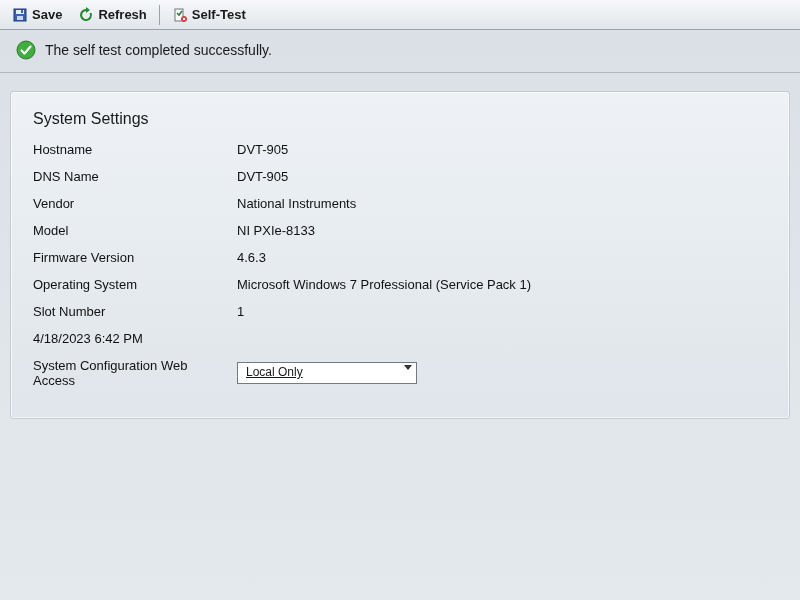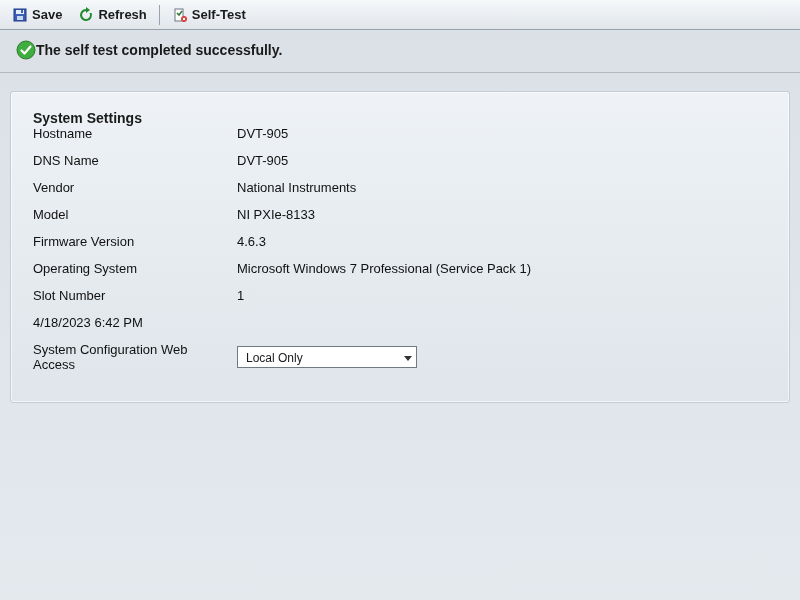--- a/index.html
+++ b/index.html
@@ -32,54 +32,55 @@
   }
   .toolbar-sep {
     width: 1px;
     height: 20px;
     background: #9aa3ad;
     margin: 0 2px;
   }
   .status-bar {
     display: flex;
     align-items: center;
-    gap: 0;
+    gap: 9px;
     padding: 10px 0 12px 16px;
     border-bottom: 1px solid #b0b8c0;
-    font-weight: bold;
   }
   .status-text { font-size: 14px; }
   .content {
     padding: 20px 18px 0 36px;
   }
   .section-title {
-    font-weight: bold;
-    font-size: 14px;
+    font-weight: normal;
+    font-size: 16px;
+    margin-bottom: 14px;
   }
   .settings-grid {
     display: grid;
     grid-template-columns: 196px 1fr;
     row-gap: 12px;
     column-gap: 8px;
     align-items: center;
     font-size: 13px;
   }
   .settings-grid .label { color: #111; }
   .settings-grid .value { color: #111; }
   .select {
     display: inline-flex;
-    align-items: center;
+    align-items: flex-start;
     justify-content: space-between;
     border: 1px solid #6f7a85;
     background: #fff;
     padding: 2px 4px 0 8px;
     width: 180px;
     height: 22px;
     font-size: 12px;
     cursor: pointer;
+    text-decoration: underline;
   }
   .select .arrow {
     width: 0; height: 0;
     border-left: 4px solid transparent;
     border-right: 4px solid transparent;
     border-top: 5px solid #333;
     margin-left: 6px;
   }
   svg { display: block; }
   .panel {

